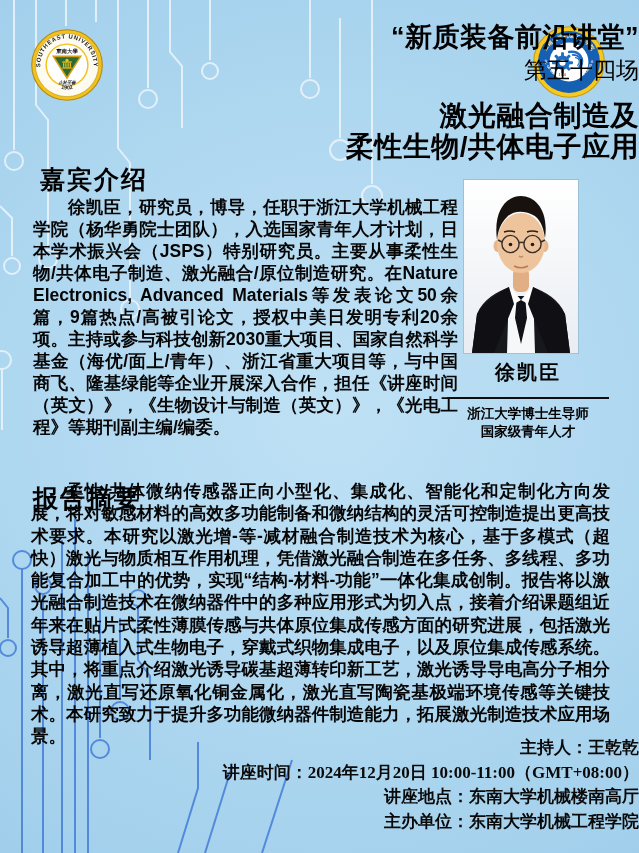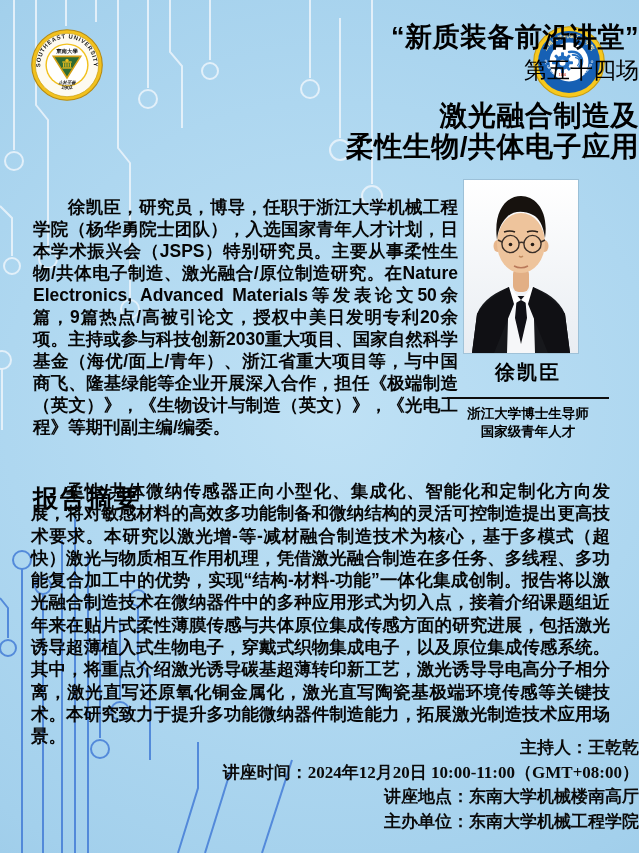--- a/index.html
+++ b/index.html
@@ -163,21 +163,22 @@
 
   <div class="header">
     <div class="series-title">“新质装备前沿讲堂”</div>
     <div class="session">第五十四场</div>
     <div class="talk-title">
       <div>激光融合制造及</div>
       <div>柔性生物/共体电子应用</div>
     </div>
   </div>
 
-  <div class="body-text bio">徐凯臣，研究员，博导，任职于浙江大学机械工程学院（杨华勇院士团队），入选国家青年人才计划，日本学术振兴会（JSPS）特别研究员。主要从事柔性生物/共体电子制造、激光融合/原位制造研究。在Nature Electronics, Advanced Materials等发表论文50余篇，9篇热点/高被引论文，授权中美日发明专利20余项。主持或参与科技创新2030重大项目、国家自然科学基金（海优/面上/青年）、浙江省重大项目等，与中国商飞、隆基绿能等企业开展深入合作，担任《极端制造（英文）》，《生物设计与制造（英文）》，《光电工程》等期刊副主编/编委。</div>
+  <div class="sec-heading guest-heading">嘉宾介绍</div>
+  <div class="body-text bio">徐凯臣，研究员，博导，任职于浙江大学机械工程学院（杨华勇院士团队），入选国家青年人才计划，日本学术振兴会（JSPS）特别研究员。主要从事柔性生物/共体电子制造、激光融合/原位制造研究。在Nature Electronics, Advanced Materials等发表论文50余篇，9篇热点/高被引论文，授权中美日发明专利20余项。主持或参与科技创新2030重大项目、国家自然科学基金（海优/面上/青年）、浙江省重大项目等，与中国商飞、隆基绿能等企业开展深入合作，担任《讲座时间（英文）》，《生物设计与制造（英文）》，《光电工程》等期刊副主编/编委。</div>
 
   <div class="photo-frame">
     <svg viewBox="0 0 114 173" width="114" height="173">
       <defs>
         <linearGradient id="pg" x1="0" y1="0" x2="0" y2="1">
           <stop offset="0" stop-color="#ffffff"></stop>
             <stop offset="1" stop-color="#e9edf2"></stop>
         </linearGradient>
       </defs>
       <rect width="114" height="173" fill="url(#pg)"></rect>

